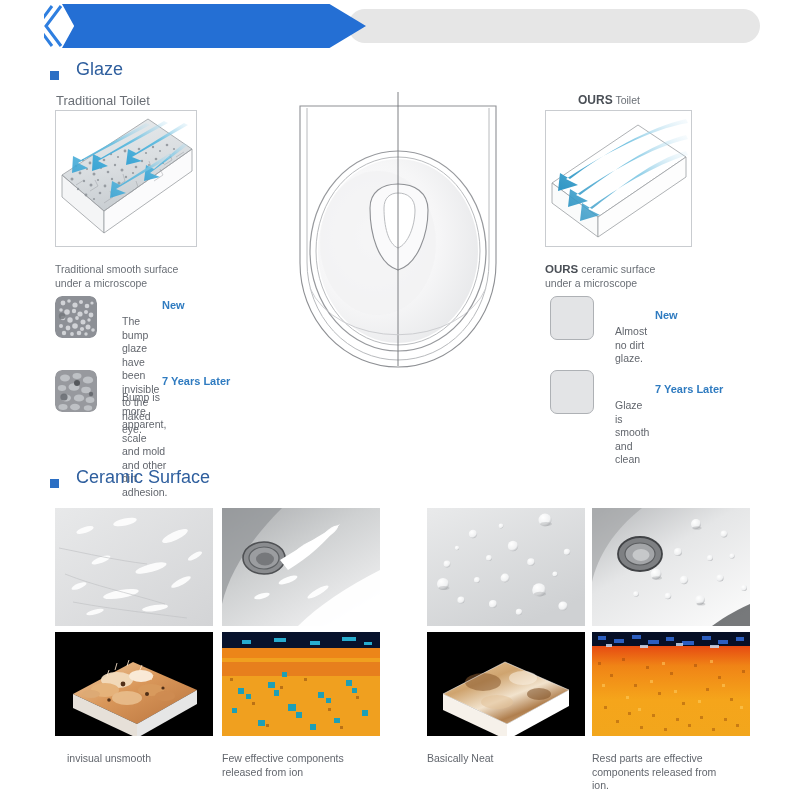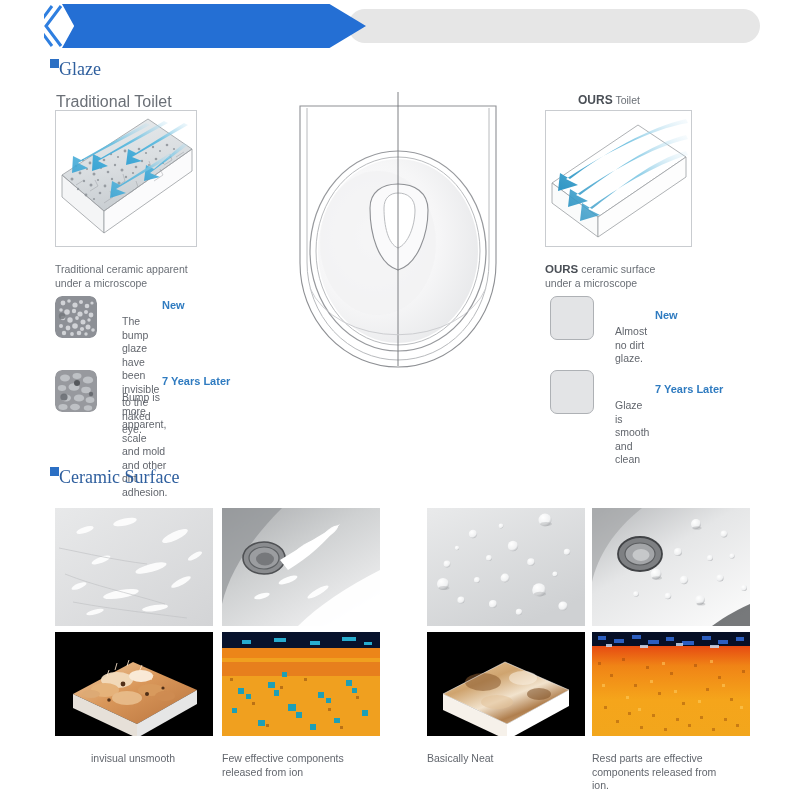--- a/index.html
+++ b/index.html
@@ -49,41 +49,40 @@
     font-style: italic;
     color: #ffffff;
     letter-spacing: .3px;
     white-space: nowrap;
   }
 
   
   .sec-head {
     position: absolute;
     display: flex;
-    align-items: flex-start;
-    gap: 0;
+    align-items: flex-end;
+    gap: 17px;
     white-space: nowrap;
-    font-family: Liberation Serif, serif;
   }
   .sec-bullet {
     width: 9px; height: 9px;
     background: #2b6fc4;
     display: inline-block;
   }
   .sec-text {
     font-size: 18px;
     color: #2f5f9e;
   }
   #head-glaze { left: 50px; top: 59px; }
   #head-ceramic { left: 50px; top: 467px; }
 
   
   .small-label {
     position: absolute;
-    font-size: 16px;
+    font-size: 13px;
     color: #6a6f76;
     white-space: nowrap;
   }
   #lbl-trad-toilet { left: 56px; top: 93px; }
   #lbl-ours-toilet { left: 562px; top: 93px; font-size: 10.5px; margin-left: 16px; }
   #lbl-ours-toilet b { font-size: 12px; color: #4a4f56; font-weight: bold; }
 
   .panel-box {
     position: absolute;
     border: 1px solid #c9ccd0;
@@ -258,21 +257,21 @@
     <g>
       <path d="M132,14 L76,46 L86,50 L70,54 L72,38 L80,42 L128,12 Z" fill="url(#arrTrad)"></path>
       <path d="M132,34 L94,62 L104,66 L88,70 L90,54 L98,58 L128,32 Z" fill="url(#arrTrad)" opacity="0.95"></path>
       <path d="M112,12 L42,50 L52,55 L36,60 L37,43 L45,47 L108,10 Z" fill="url(#arrTrad)"></path>
       <path d="M94,14 L22,52 L32,57 L16,62 L17,45 L25,49 L90,12 Z" fill="url(#arrTrad)" opacity="0.9"></path>
       <path d="M118,44 L60,78 L70,82 L54,87 L56,70 L64,74 L114,42 Z" fill="url(#arrTrad)" opacity="0.9"></path>
     </g>
   </svg>
 </div>
 
-<div class="caption2" id="cap-trad">Traditional ceramic apparent
+<div class="caption2" id="cap-trad">Traditional smooth surface
 under a microscope</div>
 
 <div class="micro-row">
   <div class="micro-thumb" style="left:55px; top:296px;">
     <svg width="42" height="42" viewBox="0 0 42 42">
       <rect width="42" height="42" rx="7" fill="#8d9096"></rect>
       <g fill="#d9dbde" opacity="0.9">
         <circle cx="8" cy="7" r="2.4"></circle>
           <circle cx="14" cy="5" r="1.8"></circle>
           <circle cx="20" cy="9" r="2.6"></circle>
@@ -474,21 +473,21 @@
       </g>
       <g stroke="#ffe9cf" stroke-width="1" fill="none" opacity="0.85">
         <path d="M60,38 l2,-7"></path>
           <path d="M72,34 l2,-6"></path>
           <path d="M84,40 l3,-7"></path>
         <path d="M52,44 l2,-6"></path>
           <path d="M96,48 l2,-5"></path>
       </g>
     </svg>
   </div>
-  <div class="cs-cap" style="left:58px; top:752px; width:150px;text-align:center;">invisual unsmooth</div>
+  <div class="cs-cap" style="left:67px; top:752px; width:150px;">invisual unsmooth</div>
 </div>
 
 <div class="cs-cell">
   <div class="cs-top" style="left:222px; top:508px; width:158px; height:118px;">
     <svg width="158" height="118" viewBox="0 0 158 118">
       <defs>
         <linearGradient id="rg2" x1="0" y1="0" x2="0.8" y2="1">
           <stop offset="0%" stop-color="#a9abad"></stop>
             <stop offset="45%" stop-color="#cfd1d2"></stop>
           <stop offset="100%" stop-color="#f2f2f3"></stop>

